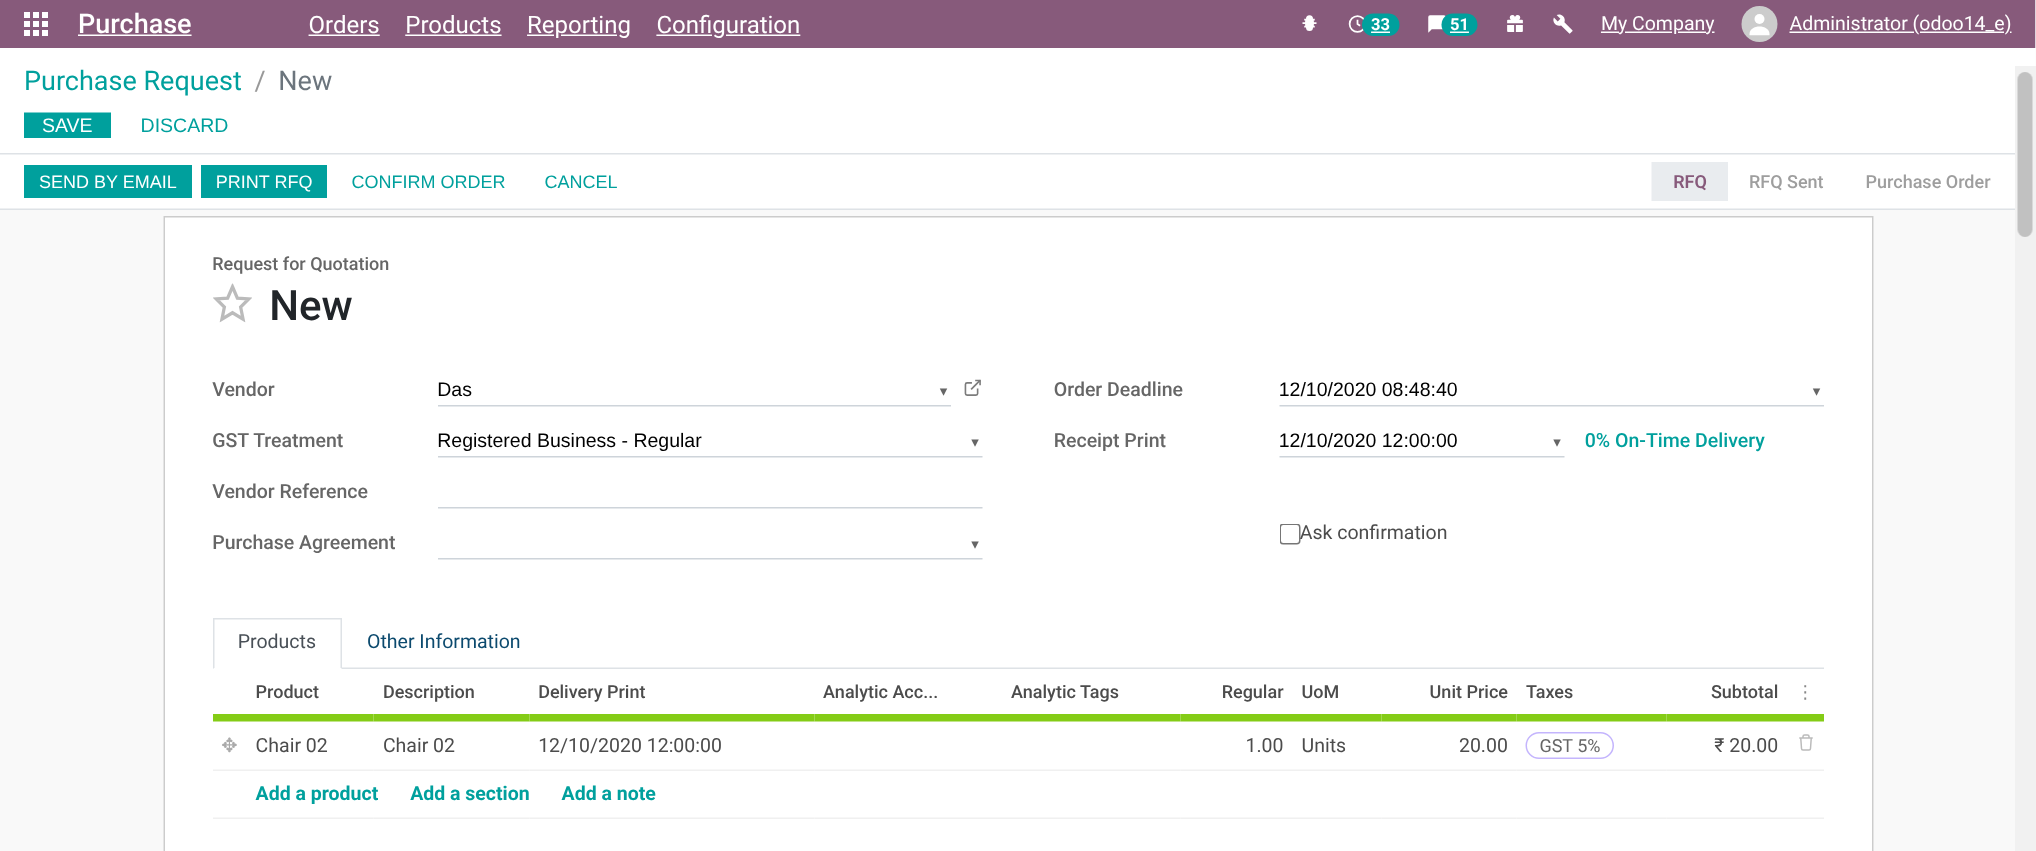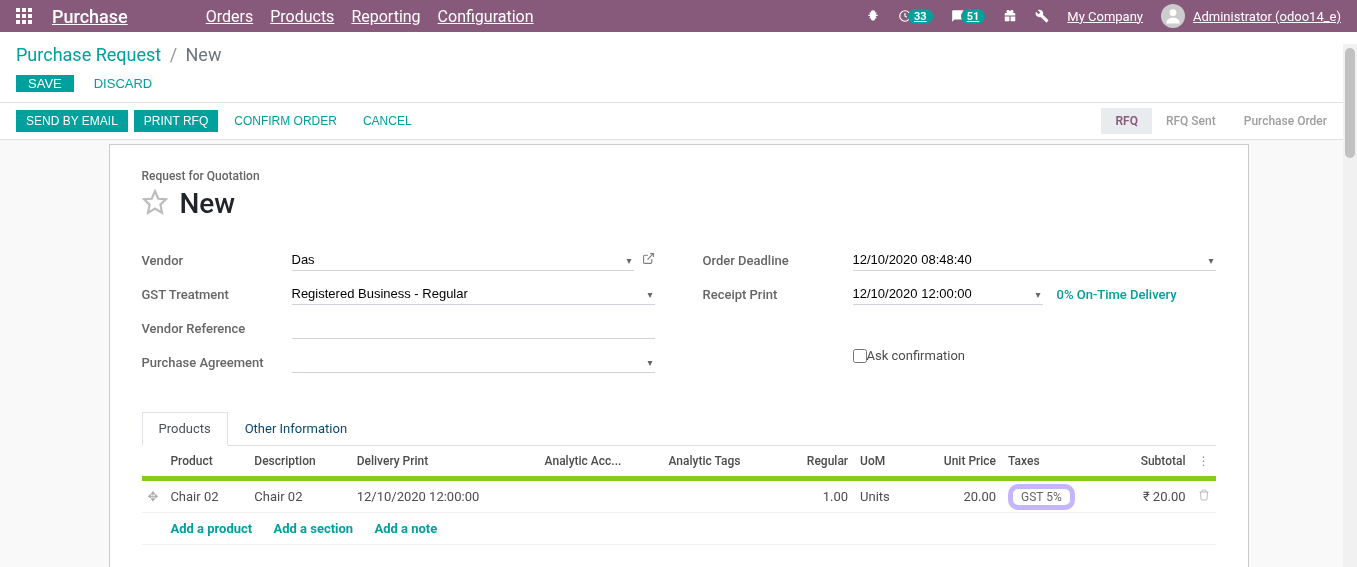--- a/index.html
+++ b/index.html
@@ -65,21 +65,21 @@
 .tabs { display: flex; border-bottom: 1px solid #dee2e6; margin-top: 28px; }
 .tab { padding: 8px 16px; font-size: 13px; color: #0c4a6e; cursor: pointer; border: 1px solid transparent; }
 .tab.active { border: 1px solid #dee2e6; border-bottom: 1px solid #fff; margin-bottom: -1px; color: #495057; background: #fff; }
 
 
 .order-table { width: 100%; border-collapse: collapse; margin-top: 0; }
 .order-table th { text-align: left; font-size: 12px; font-weight: 500; color: #4c4c4c; padding: 8px 6px; border-bottom: 5px solid #84cc16; }
 .order-table th.right, .order-table td.right { text-align: right; }
 .order-table td { padding: 8px 6px; font-size: 13px; border-bottom: 1px solid #f0f0f0; vertical-align: middle; }
 .handle { color: #aaa; cursor: move; }
-.tax-chip { border: 5px solid #c4b5fd; border-radius: 10px; padding: 1px 8px; font-size: 12px; color: #666; }
+.tax-chip { border: 1px solid #c4b5fd; border-radius: 10px; padding: 1px 8px; font-size: 12px; color: #666; }
 .trash { color: #bbb; cursor: pointer; }
 .add-links { padding: 8px 6px; }
 .add-links a { color: #00a09d; margin-right: 18px; cursor: pointer; font-size: 13px; font-weight: bold; }
 .kebab { color: #888; cursor: pointer; }
 
 
 .scrollbar-track { position: fixed; right: 0; top: 44px; width: 14px; bottom: 0; background: #f1f1f1; }
 .scrollbar-thumb { background: #c1c1c1; border-radius: 7px; position: absolute; left: 2px; right: 2px; top: 4px; height: 110px; }
 </style>
 </head>

